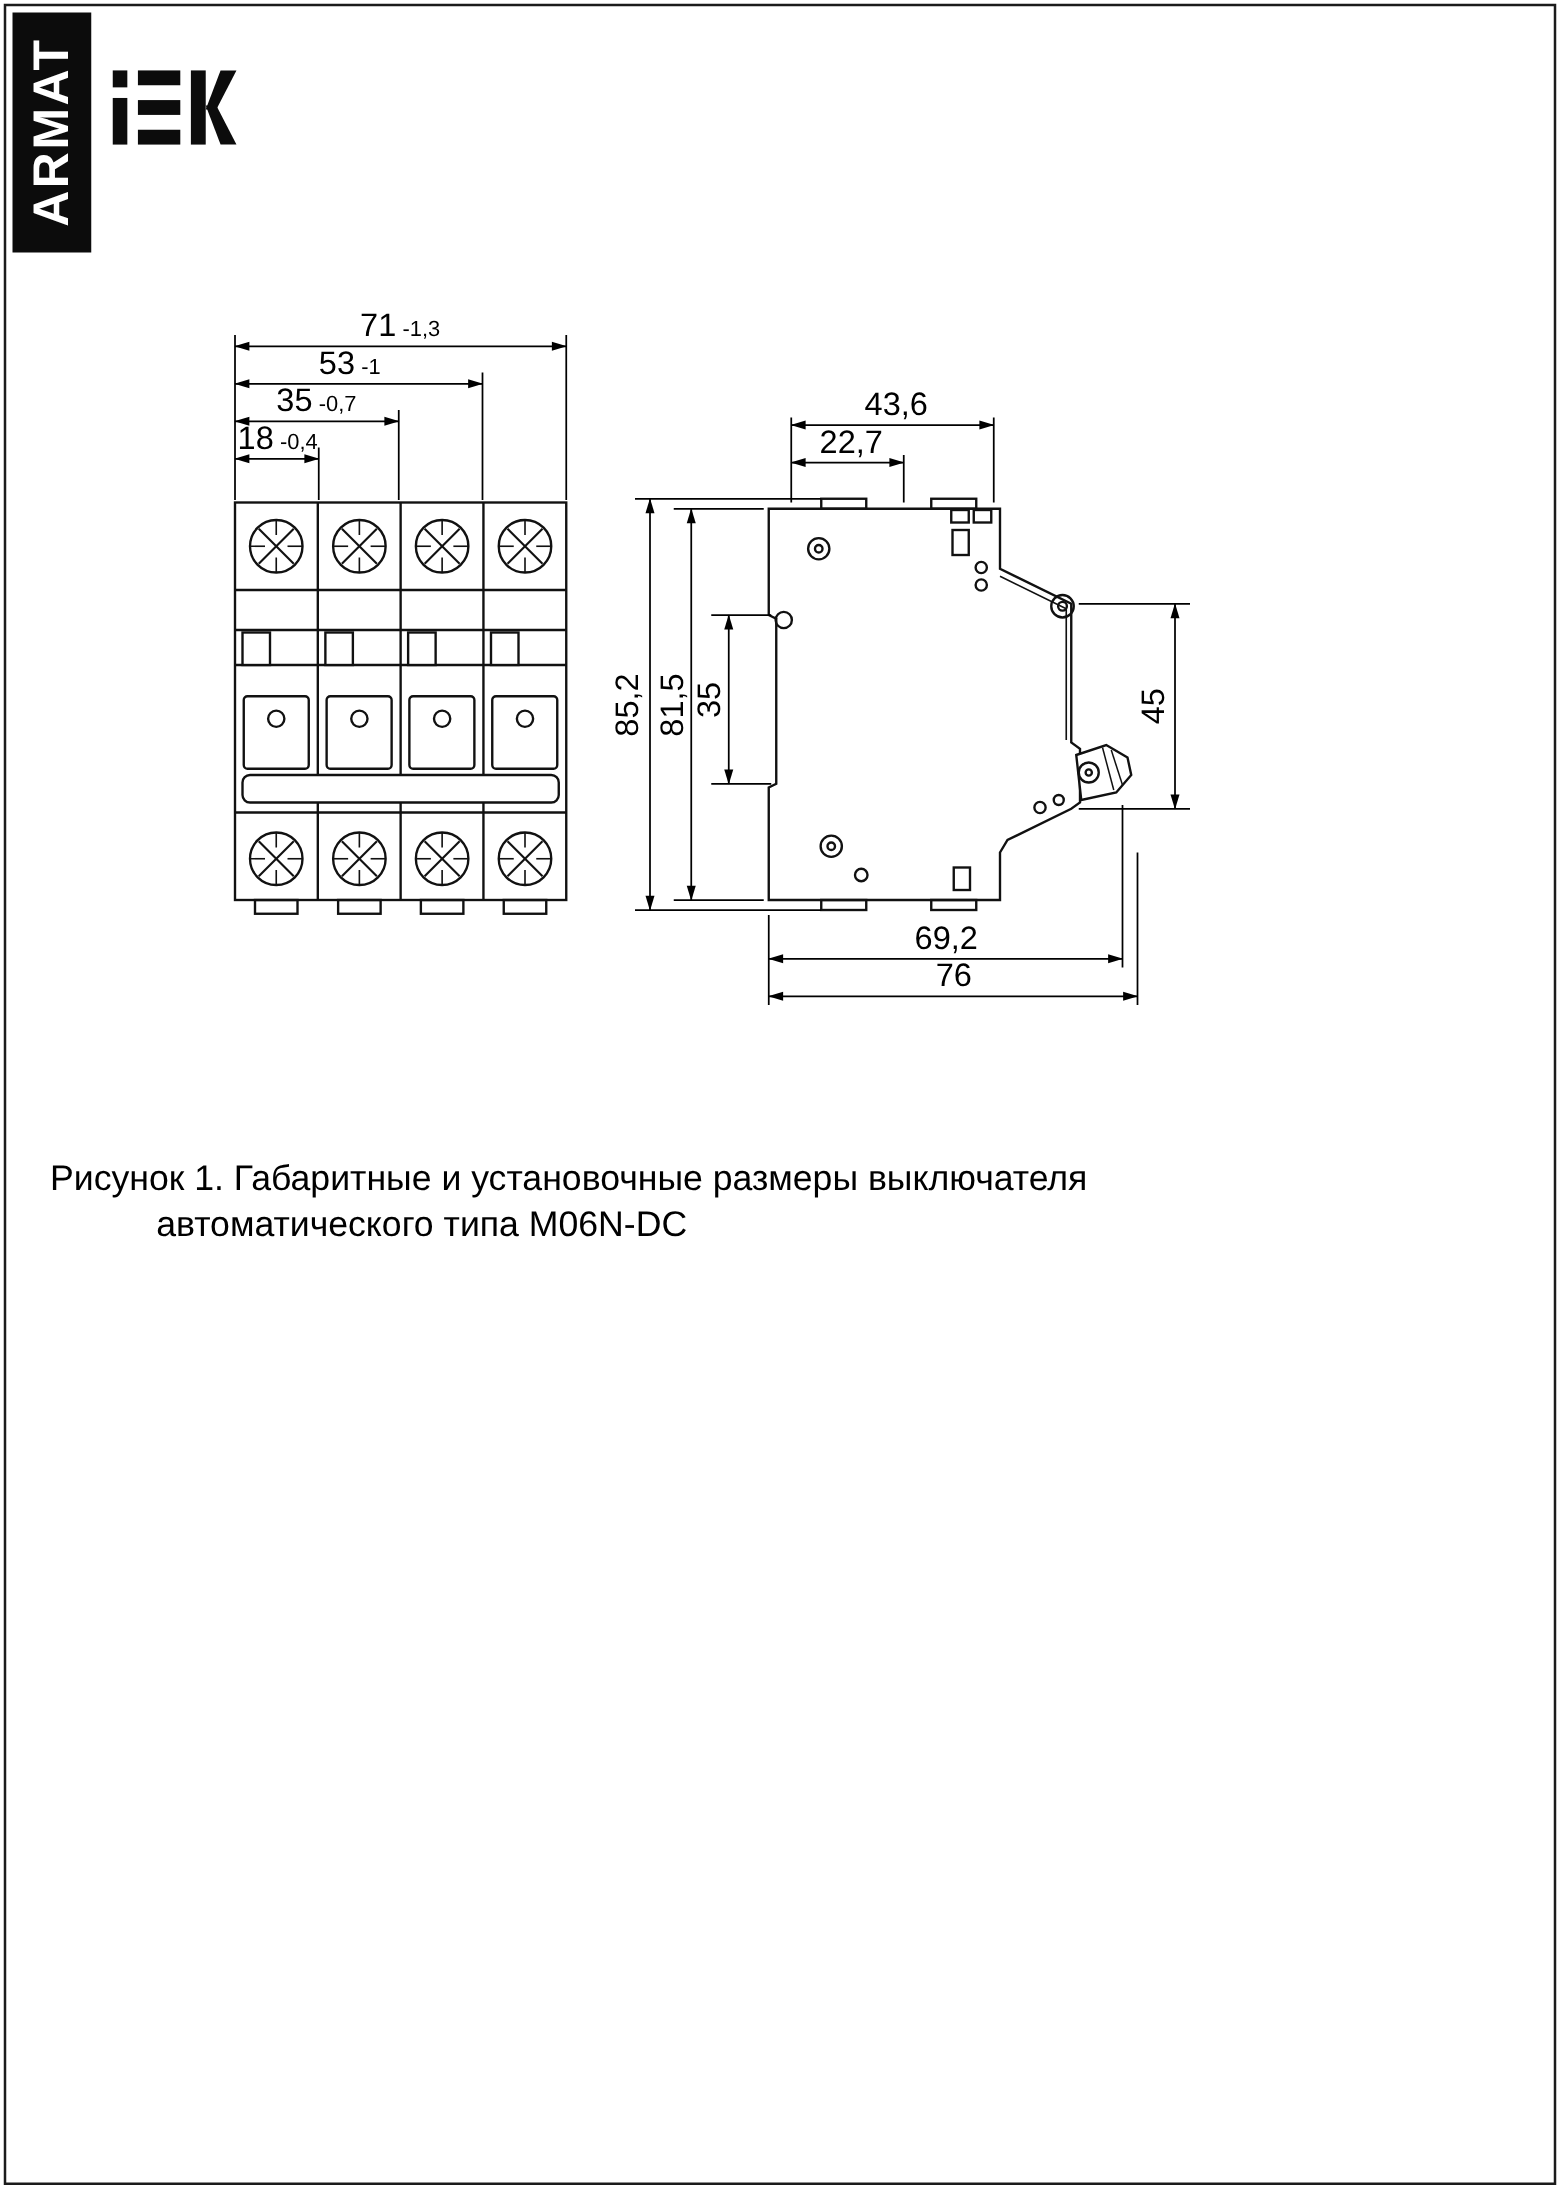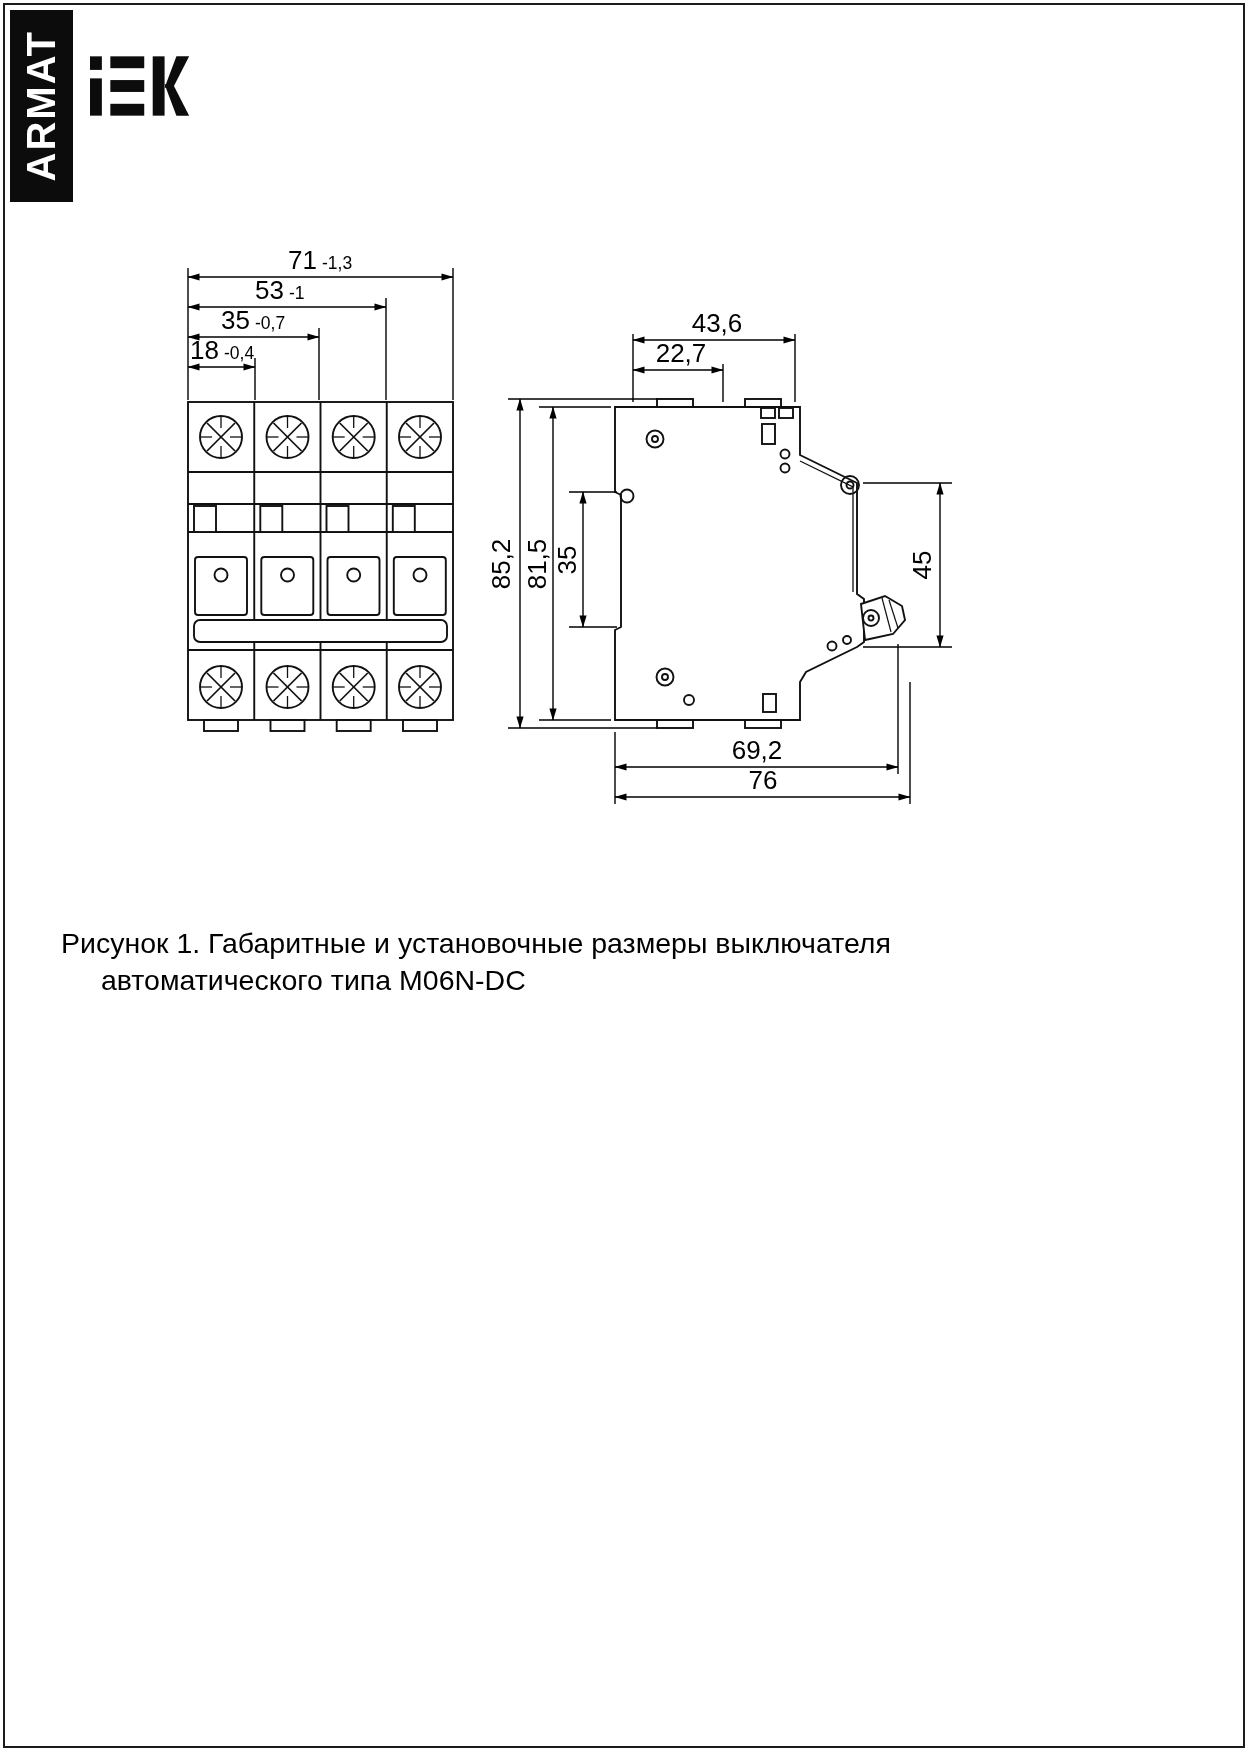--- a/index.html
+++ b/index.html
@@ -8,22 +8,22 @@
         border:2px solid #1b1b1b;background:#fff;color:#111;
         font-family:"Liberation Sans",sans-serif}
   .banner{position:absolute;left:5px;top:5px;width:63px;height:192px;background:#0c0c0c;
           display:flex;align-items:center;justify-content:center}
   .armat{color:#fff;font-size:40px;font-weight:600;letter-spacing:2px;
          writing-mode:vertical-rl;transform:rotate(180deg);
          font-family:"Liberation Sans",sans-serif}
   .logo{position:absolute;left:85px;top:50px}
   svg.draw{position:absolute;left:0;top:237px}
   .caption{position:absolute;left:0;top:920px;font-size:28.5px;line-height:37px;color:#000}
-  .cap1{margin-left:56px}
-  .cap2{margin-left:96px}
+  .cap1{margin-left:35px}
+  .cap2{margin-left:120px}
   .dimtxt{font-size:26px;fill:#000;stroke:none;font-family:"Liberation Sans",sans-serif}
   .toltxt{font-size:17.5px;fill:#000;stroke:none;font-family:"Liberation Sans",sans-serif}
 </style>
 </head>
 <body>
 
 <div class="page">
 
   <div class="banner">
     <span class="armat">ARMAT</span>

